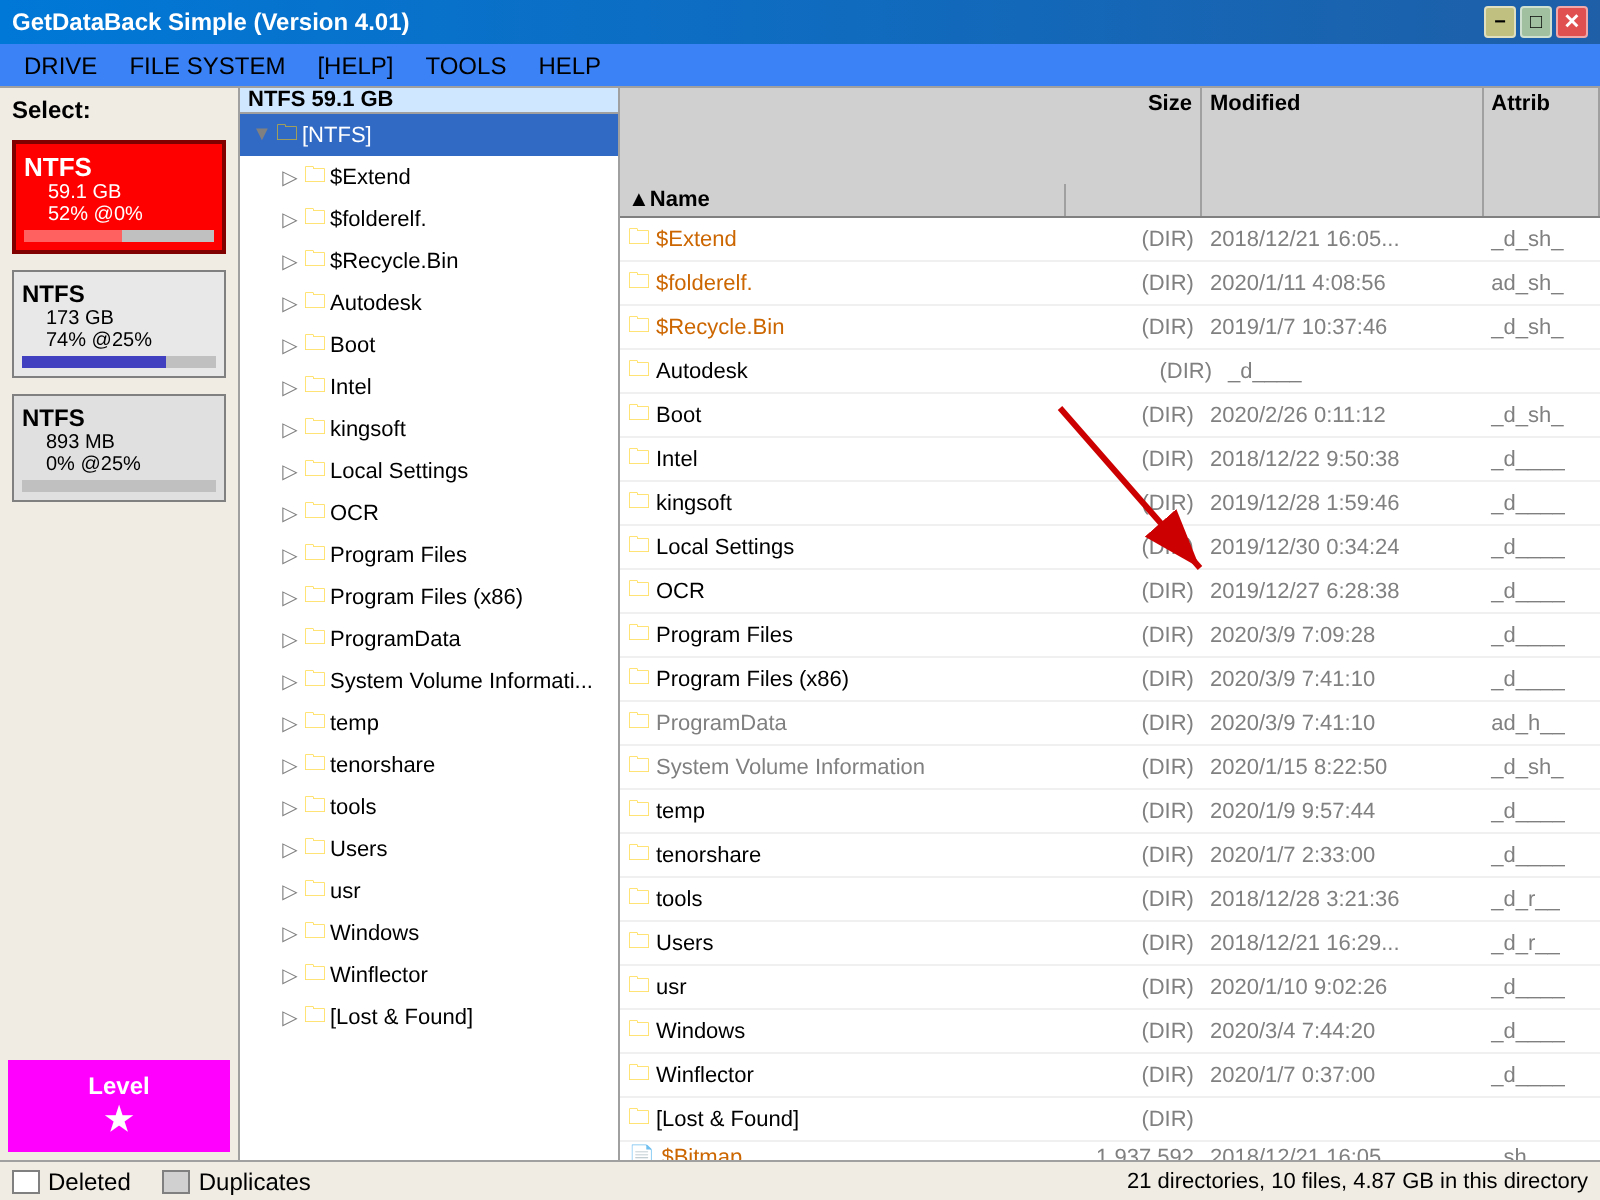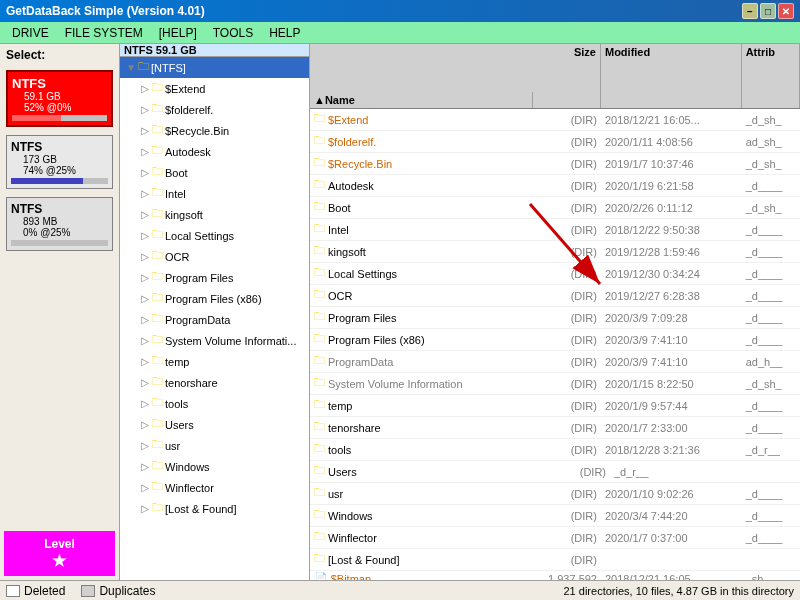--- a/index.html
+++ b/index.html
@@ -27,21 +27,21 @@
       font-size: 10px;
       display: flex; align-items: center; justify-content: center;
       cursor: pointer;
     }
     .title-btn.close { background: #e05050; color: white; }
     .title-btn.max { background: #a0c0a0; }
     .title-btn.min { background: #c0c080; }
 
     
     .menu-bar {
-      background: #86efac;
+      background: #3b82f6;
       height: 22px;
       display: flex;
       align-items: center;
       padding: 0 4px;
       border-bottom: 1px solid #a0a0a0;
     }
     .menu-item {
       padding: 2px 8px;
       cursor: pointer;
       font-size: 12px;
@@ -428,21 +428,20 @@
           <div class="file-cell size">(DIR)</div>
           <div class="file-cell modified">2019/1/7 10:37:46</div>
           <div class="file-cell attrib">_d_sh_</div>
         </div>
         <div class="file-row">
           <div class="file-name-cell file-cell">
             <span class="file-folder-icon" style="font-size: 11px;">🗀</span>
             <span class="file-name">Autodesk</span>
           </div>
           <div class="file-cell size">(DIR)</div>
-          <div class="file-cell modified">2020/1/19 6:21:58</div>
           <div class="file-cell attrib">_d____</div>
         </div>
         <div class="file-row">
           <div class="file-name-cell file-cell">
             <span class="file-folder-icon" style="font-size: 11px;">🗀</span>
             <span class="file-name">Boot</span>
           </div>
           <div class="file-cell size">(DIR)</div>
           <div class="file-cell modified">2020/2/26 0:11:12</div>
           <div class="file-cell attrib">_d_sh_</div>
@@ -545,20 +544,21 @@
           <div class="file-cell size">(DIR)</div>
           <div class="file-cell modified">2018/12/28 3:21:36</div>
           <div class="file-cell attrib">_d_r__</div>
         </div>
         <div class="file-row">
           <div class="file-name-cell file-cell">
             <span class="file-folder-icon" style="font-size: 11px;">🗀</span>
             <span class="file-name">Users</span>
           </div>
           <div class="file-cell size">(DIR)</div>
+          <div class="file-cell modified">2018/12/21 16:29...</div>
           <div class="file-cell attrib">_d_r__</div>
         </div>
         <div class="file-row">
           <div class="file-name-cell file-cell">
             <span class="file-folder-icon" style="font-size: 11px;">🗀</span>
             <span class="file-name">usr</span>
           </div>
           <div class="file-cell size">(DIR)</div>
           <div class="file-cell modified">2020/1/10 9:02:26</div>
           <div class="file-cell attrib">_d____</div>

